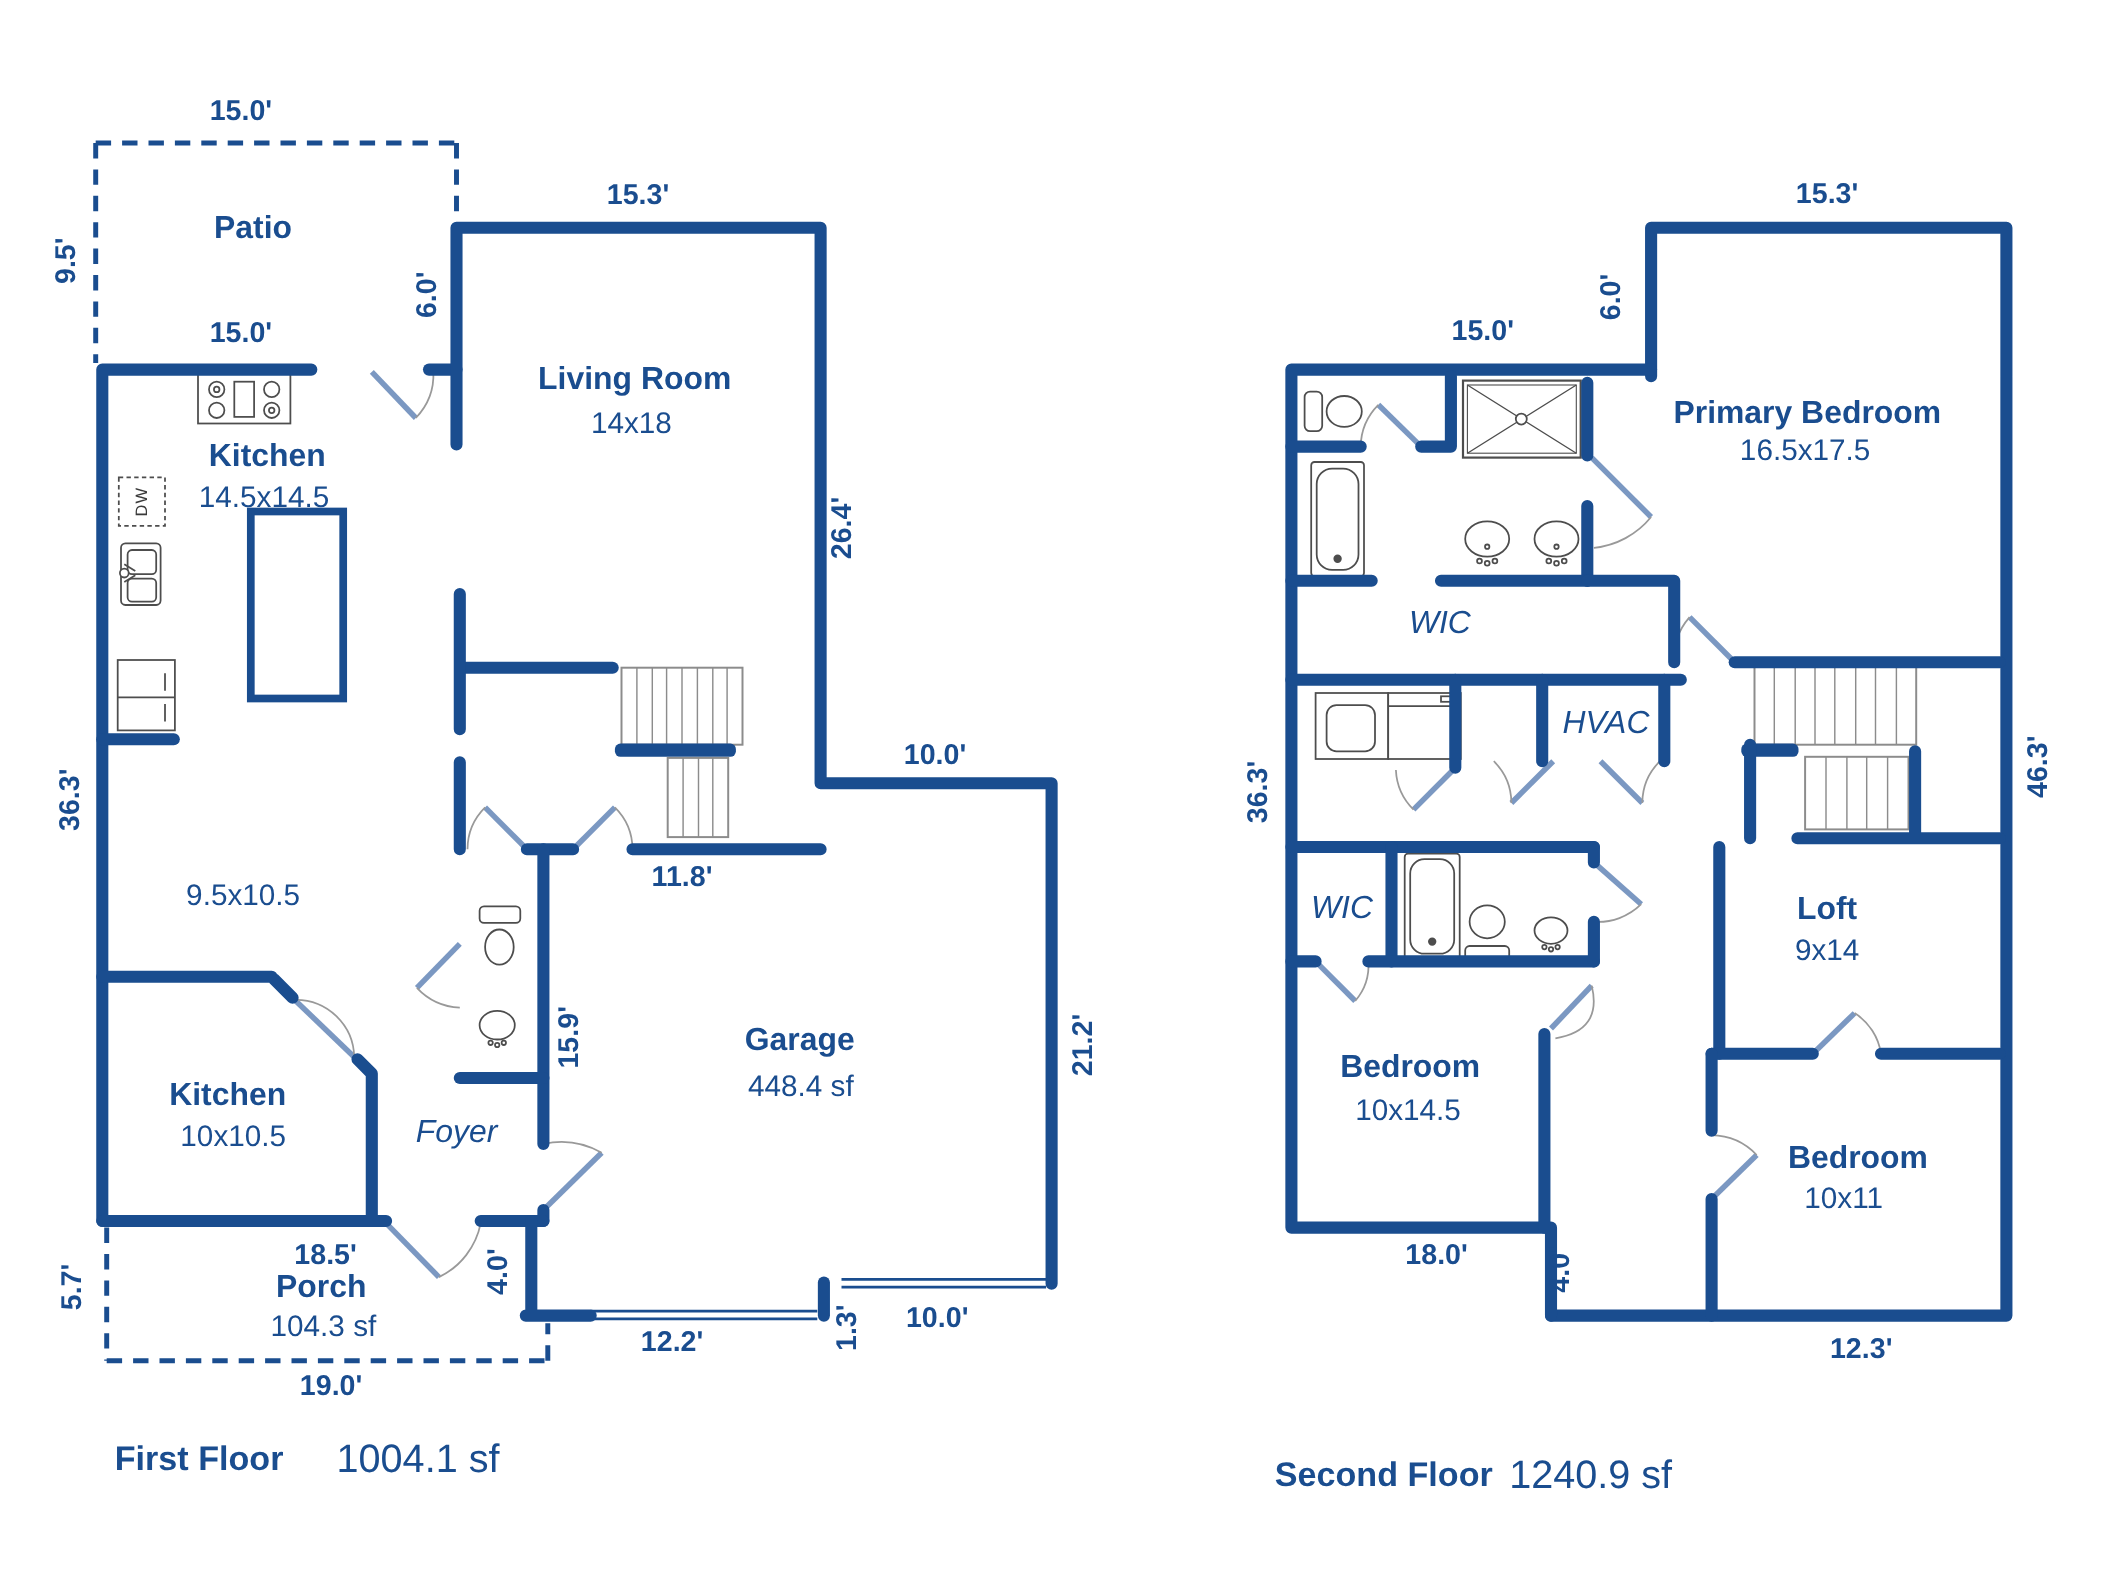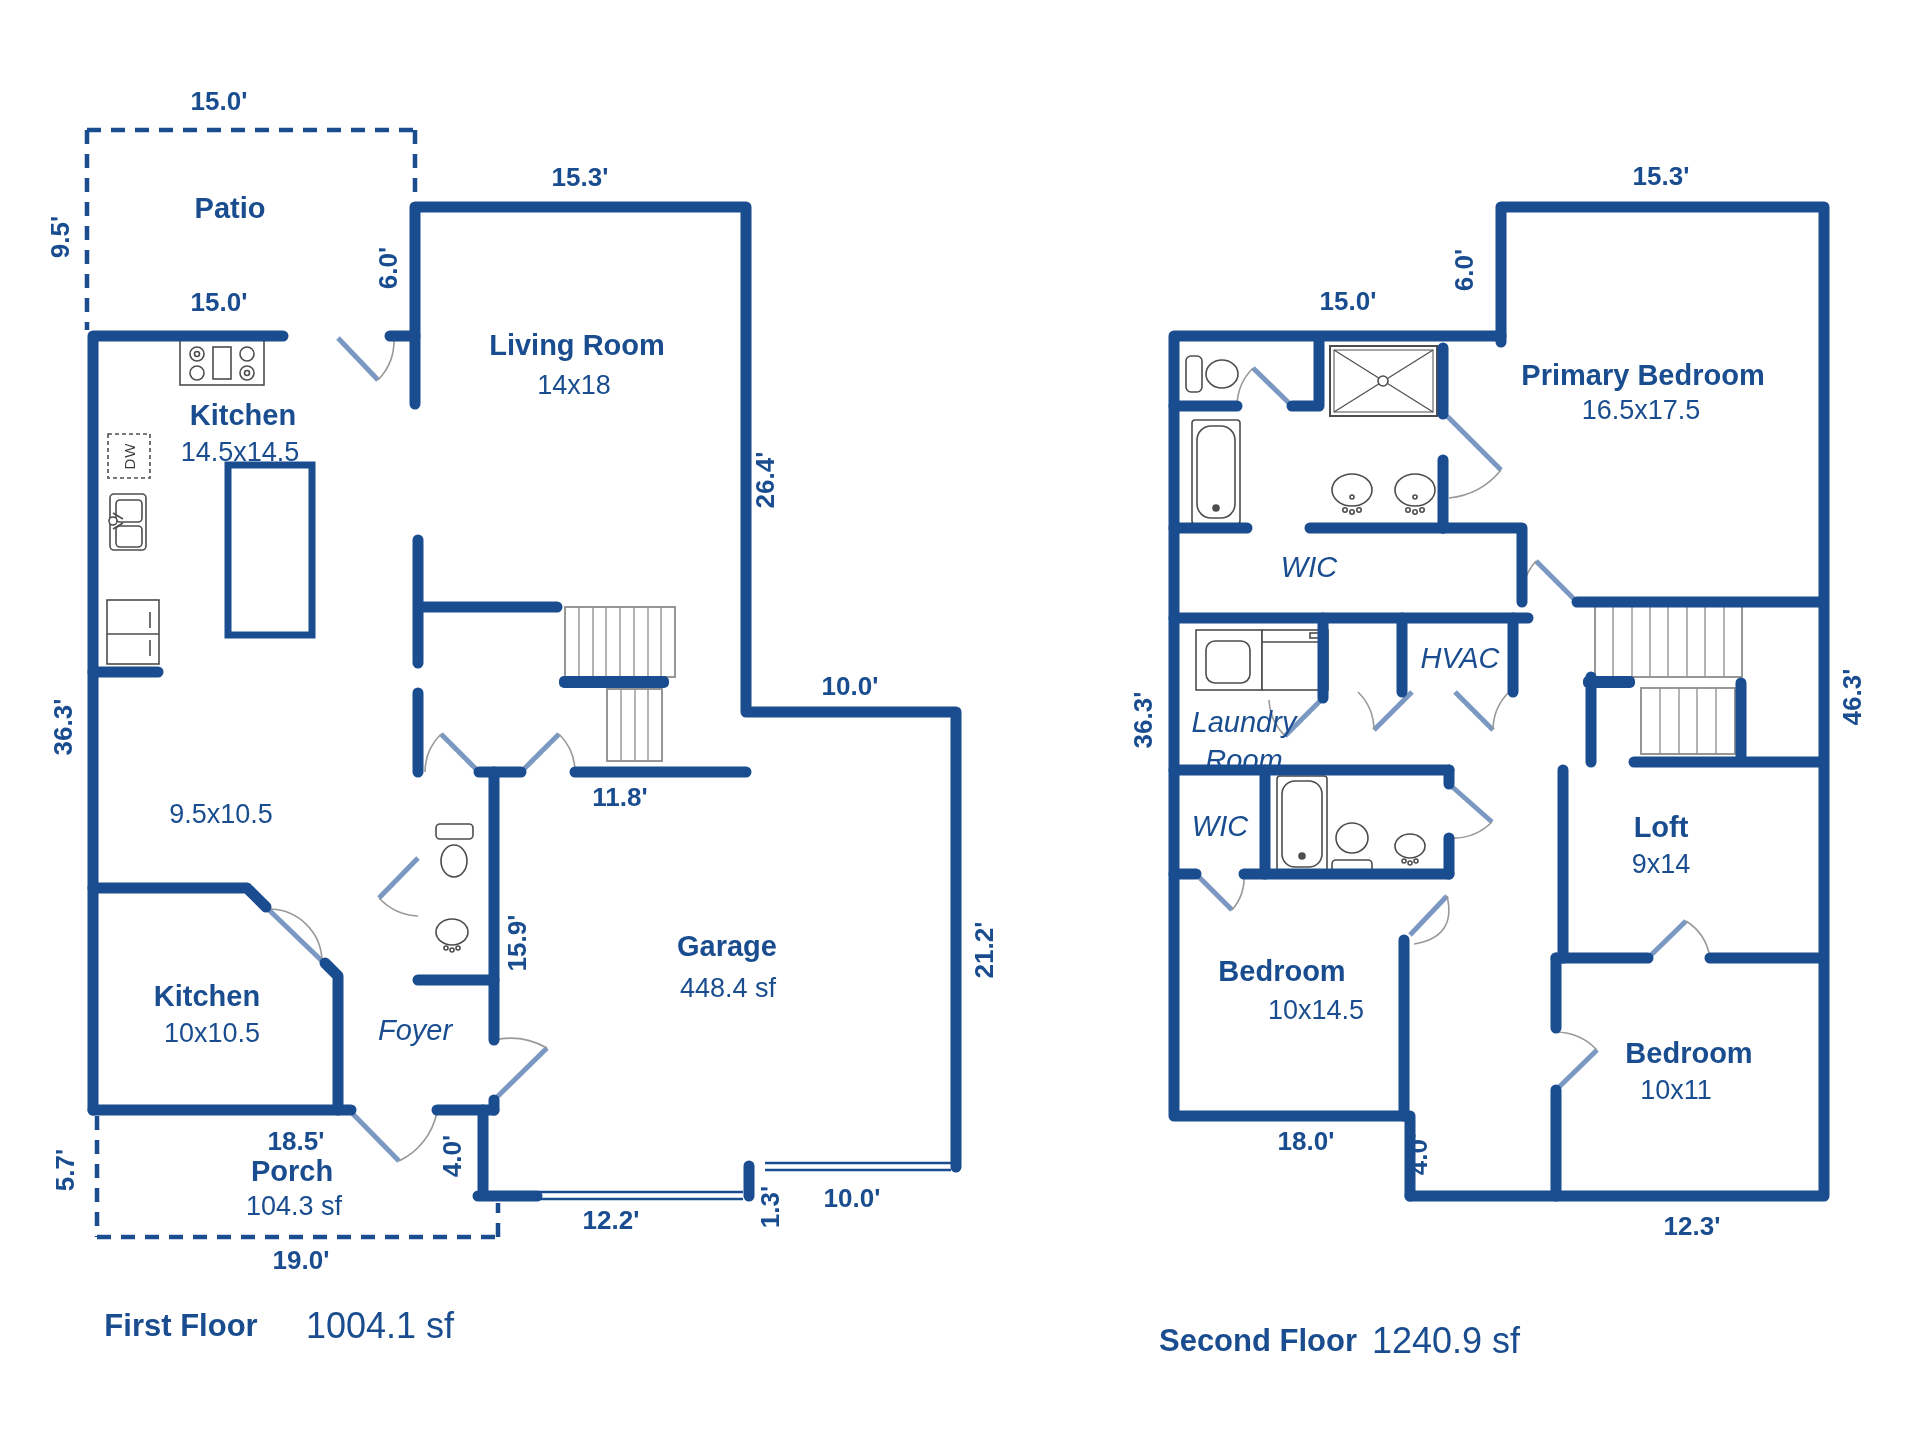--- a/index.html
+++ b/index.html
@@ -241,29 +241,28 @@
   <div class="lbl dim" style="left:301px;top:1260px;">19.0'</div>
   <div class="lbl title" style="left:181px;top:1326px;">First Floor</div>
   <div class="lbl area" style="left:380px;top:1326px;">1004.1 sf</div>
 
   <div class="lbl dim" style="left:1661px;top:176px;">15.3'</div>
   <div class="lbl dim rot" style="left:1464px;top:270px;">6.0'</div>
   <div class="lbl dim" style="left:1348px;top:301px;">15.0'</div>
   <div class="lbl wrap" style="left:1643px;top:352px;width:250px;">Primary Bedroom</div>
   <div class="lbl sub" style="left:1641px;top:410px;">16.5x17.5</div>
   <div class="lbl reg" style="left:1309px;top:567px;">WIC</div>
-  <div class="lbl reg wrap" style="left:1244px;top:718px;width:170px;">Laundry Room</div>
   <div class="lbl reg" style="left:1460px;top:658px;">HVAC</div>
   <div class="lbl dim rot" style="left:1143px;top:720px;">36.3'</div>
   <div class="lbl dim rot" style="left:1852px;top:697px;">46.3'</div>
   <div class="lbl reg" style="left:1220px;top:826px;">WIC</div>
   <div class="lbl" style="left:1661px;top:827px;">Loft</div>
   <div class="lbl sub" style="left:1661px;top:864px;">9x14</div>
   <div class="lbl" style="left:1282px;top:971px;">Bedroom</div>
-  <div class="lbl sub" style="left:1280px;top:1010px;margin-left:36px;">10x14.5</div>
+  <div class="lbl sub" style="left:1280px;top:1010px;">10x14.5</div>
   <div class="lbl" style="left:1689px;top:1053px;">Bedroom</div>
   <div class="lbl sub" style="left:1676px;top:1090px;">10x11</div>
   <div class="lbl dim" style="left:1306px;top:1141px;">18.0'</div>
   <div class="lbl dim rot" style="left:1418px;top:1154px;">4.0'</div>
   <div class="lbl dim" style="left:1692px;top:1226px;">12.3'</div>
   <div class="lbl title" style="left:1258px;top:1341px;">Second Floor</div>
   <div class="lbl area" style="left:1446px;top:1341px;">1240.9 sf</div>
 
 </div>
 

